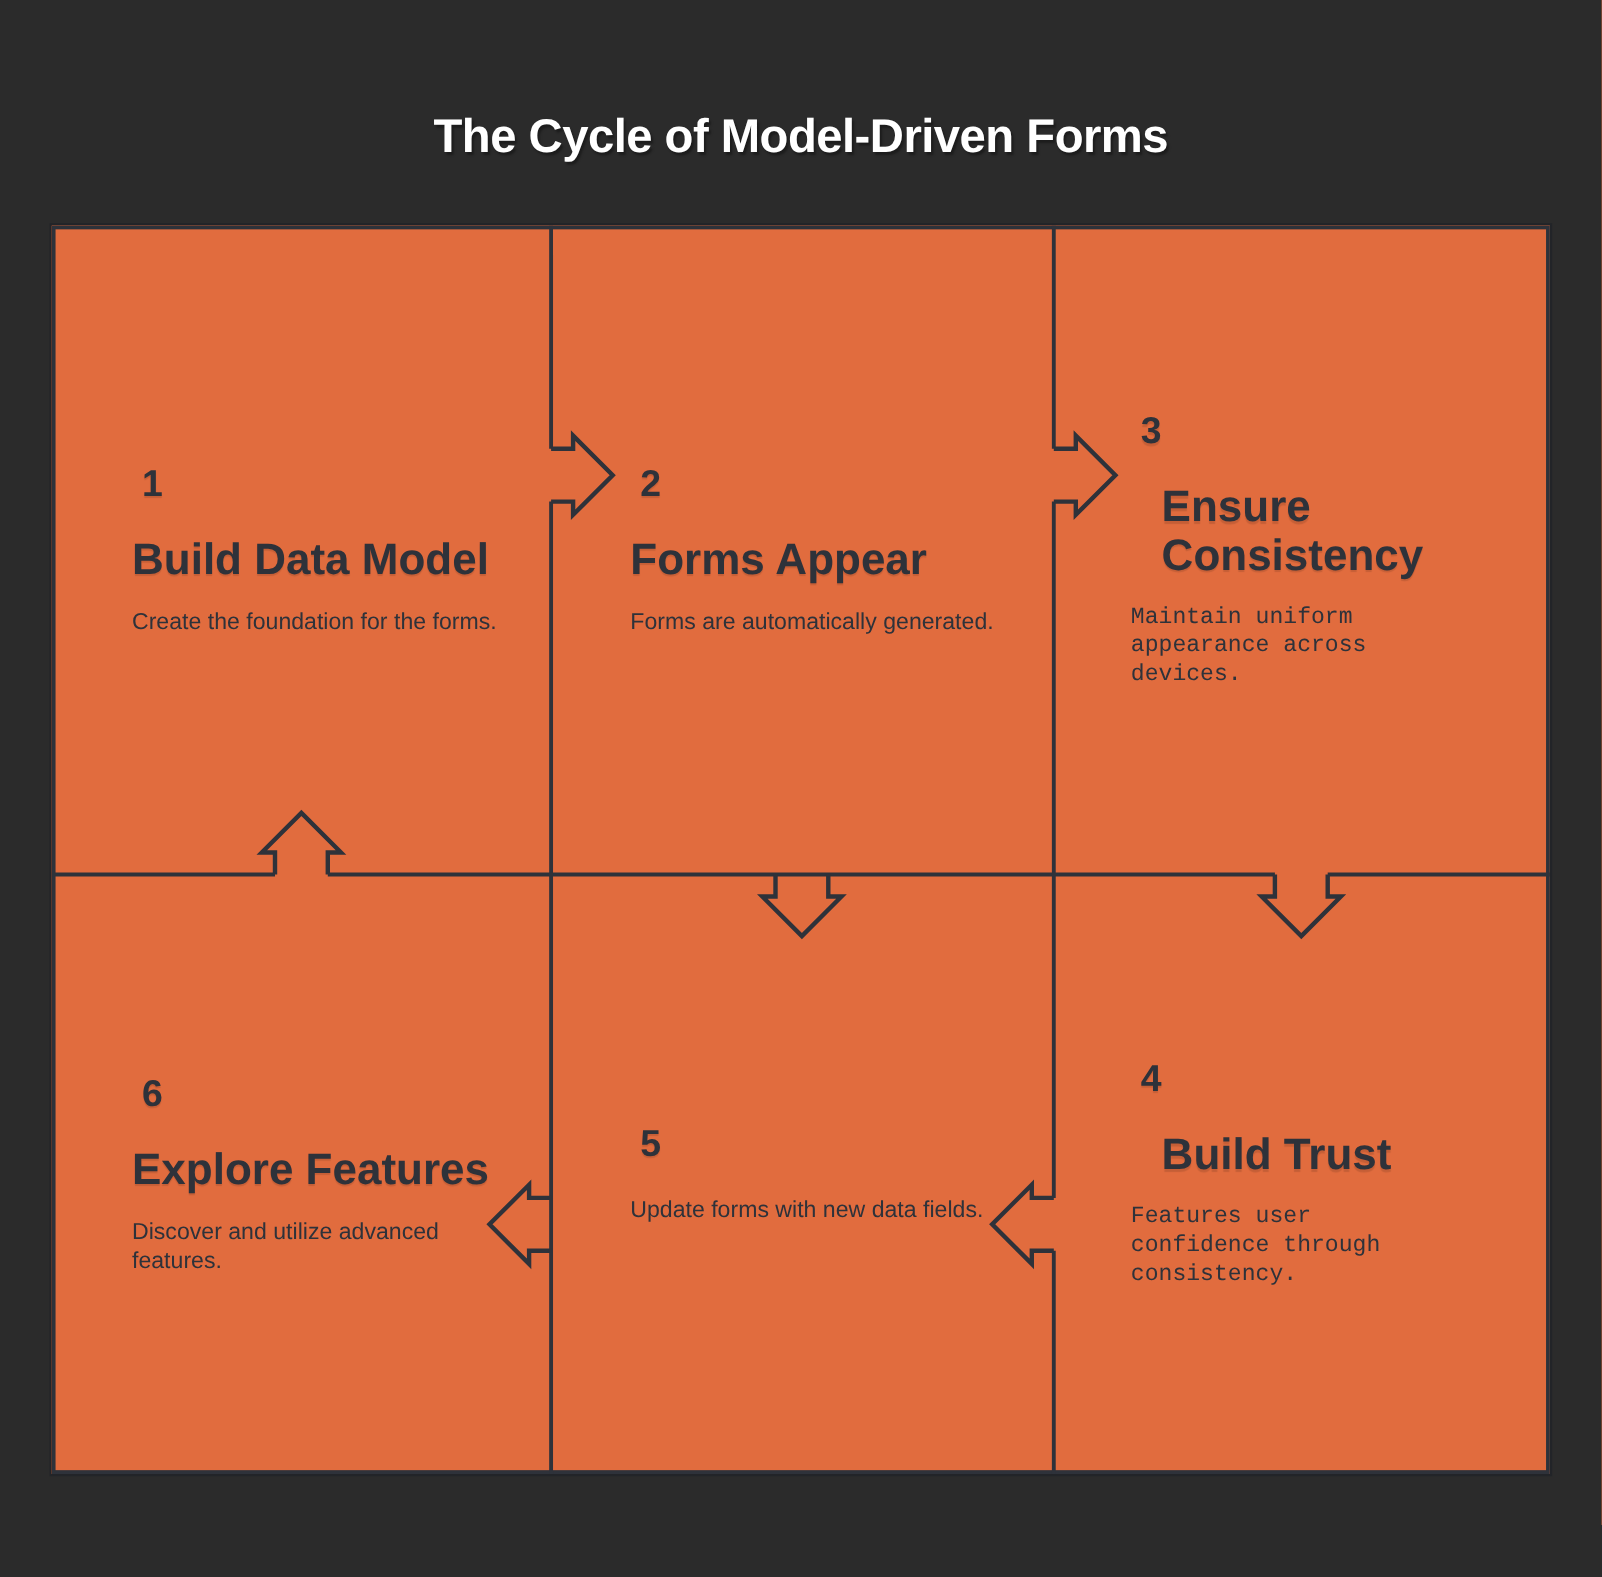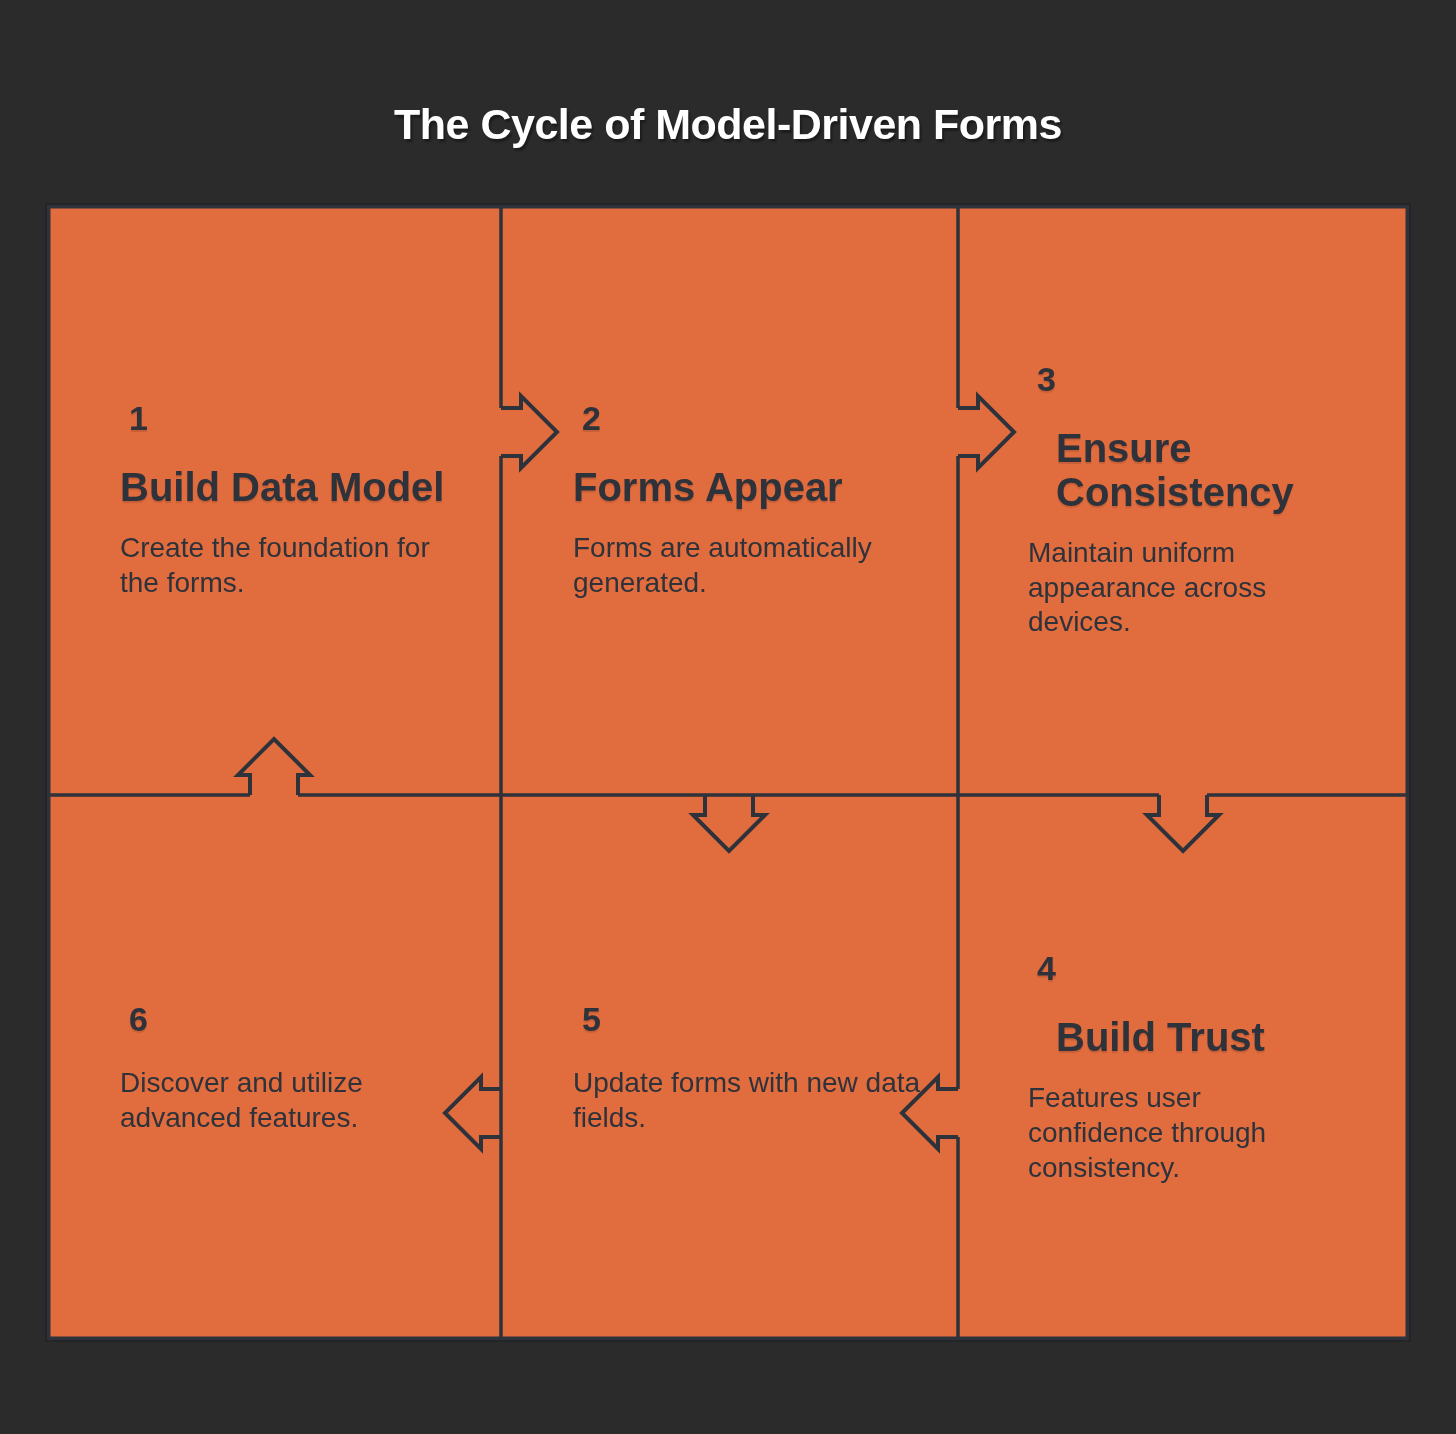--- a/index.html
+++ b/index.html
@@ -58,24 +58,24 @@
     font-size:34px; font-weight:700;
     padding-left:9px; margin-bottom:27px;
     text-shadow:0 2px 1px rgba(0,0,0,0.12);
   }
   .step-title{
     font-size:40px; font-weight:700; line-height:1.1;
     margin-bottom:22px; max-width:370px;
     text-shadow:0 2px 1px rgba(0,0,0,0.12);
   }
   .desc{
-    font-size:28px; line-height:1.24; max-width:352px;
+    font-size:21px; line-height:1.24; max-width:352px;
   }
   .cell-3 .step-title, .cell-4 .step-title{max-width:290px;margin-left:28px;}
-  .cell-3 .desc, .cell-4 .desc{max-width:272px;}
+  .cell-3 .desc, .cell-4 .desc{max-width:272px;font-family:Liberation Mono, monospace;}
 </style>
 </head>
 <body>
 
 <h1 class="main-title">The Cycle of Model-Driven Forms</h1>
 
 <div class="diagram">
 
   <svg class="lines" viewBox="0 0 1362 1135" aria-hidden="true">
 
@@ -120,16 +120,17 @@
     <div class="desc">Features user confidence through consistency.</div>
   </div>
 
   <div class="cell cell-5">
     <div class="num">5</div>
     <div class="desc">Update forms with new data fields.</div>
   </div>
 
   <div class="cell cell-6">
     <div class="num">6</div>
+    <div class="step-title">Explore Features</div>
     <div class="desc">Discover and utilize advanced features.</div>
   </div>
 
 </div>
 
 </body></html>

